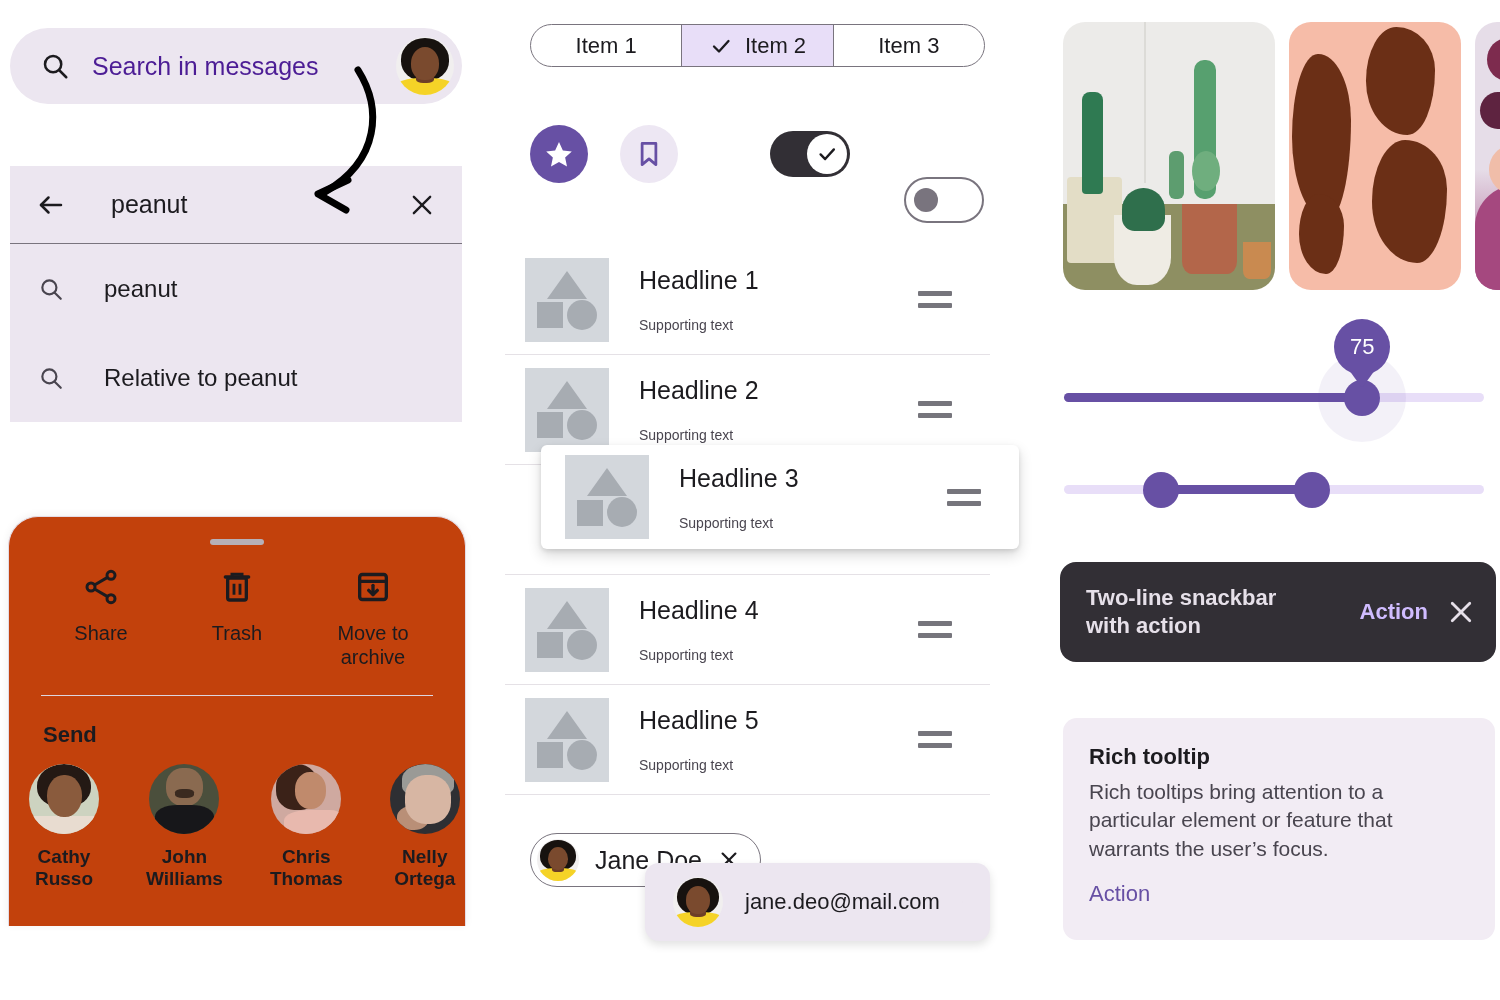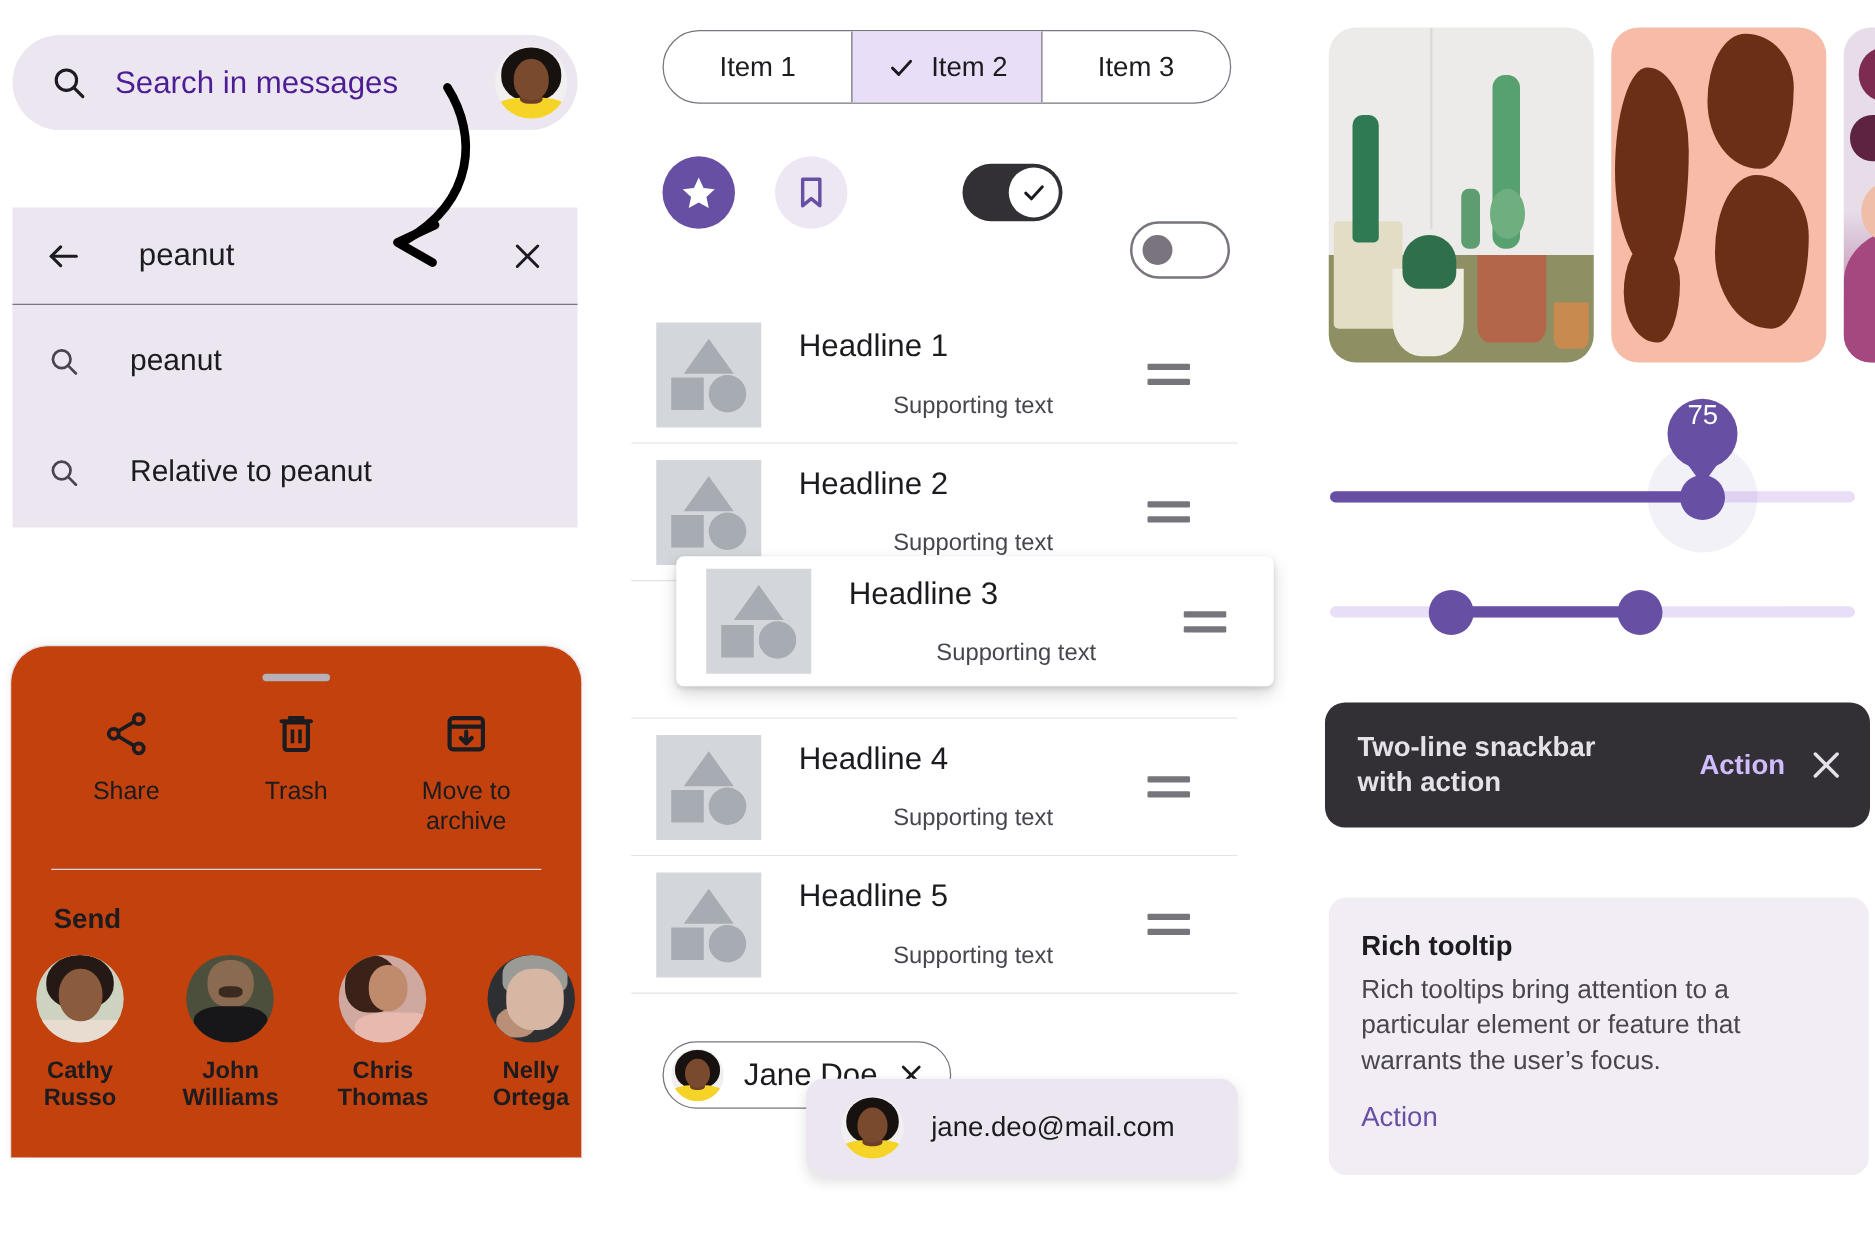--- a/index.html
+++ b/index.html
@@ -117,21 +117,21 @@
   .action-cell { flex: 1; display: flex; flex-direction: column; align-items: center; gap: 14px; }
   .action-cell .lbl { font-size: 20px; color: #1c1b1f; text-align: center; line-height: 1.2; }
   .sheet-divider { height: 1px; background: #ddd5df; margin: 26px 32px 0; }
   .send-title { font-size: 22px; font-weight: bold; margin: 26px 0 0 34px; }
   .send-row { display: flex; padding: 16px 20px 0; gap: 47px; }
   .send-cell { flex: 1; display: flex; flex-direction: column; align-items: center; gap: 12px; }
   .send-cell .nm { font-size: 19px; font-weight: bold; text-align: center; line-height: 1.18; color: #1c1b1f; }
 
   
   .segmented {
-    left: 530px; top: 24px; width: 455px; height: 59px;
+    left: 530px; top: 24px; width: 455px; height: 43px;
     display: flex; border: 1px solid #79747E; border-radius: 30px; overflow: hidden;
     background: #fff;
   }
   .seg {
     flex: 1; display: flex; align-items: center; justify-content: center; gap: 12px;
     font-size: 22px; color: #1c1b1f;
   }
   .seg + .seg { border-left: 1px solid #79747E; }
   .seg.selected { background: #E8DEF8; }
 
@@ -164,21 +164,21 @@
   .thumb { width: 84px; height: 84px; background: #D3D7DC; position: relative; flex: 0 0 auto; }
   .thumb .tri {
     position: absolute; left: 50%; top: 16%; transform: translateX(-50%);
     width: 0; height: 0; border-left: 20px solid transparent;
     border-right: 20px solid transparent; border-bottom: 28px solid #A7ACB2;
   }
   .thumb .sq { position: absolute; left: 14%; bottom: 16%; width: 26px; height: 26px; background: #A7ACB2; }
   .thumb .ci { position: absolute; right: 14%; bottom: 14%; width: 30px; height: 30px; border-radius: 50%; background: #A7ACB2; }
   .list-text { flex: 1; margin-left: 30px; }
   .list-text .hl { font-size: 25px; color: #1c1b1f; }
-  .list-text .st { font-size: 19px; color: #49454F; margin-top: 22px; text-align: center; }
+  .list-text .st { font-size: 14px; color: #49454F; margin-top: 22px; }
   .handle { width: 34px; margin-right: 30px; display: flex; flex-direction: column; gap: 7px; }
   .handle span { display: block; height: 5px; background: #76757C; border-radius: 1px; }
 
   .dragging-card {
     left: 541px; top: 445px; width: 478px; height: 104px;
     background: #fff; border-radius: 6px;
     box-shadow: 0 6px 14px rgba(0,0,0,.16), 0 2px 4px rgba(0,0,0,.10);
     display: flex; align-items: center; padding: 0 8px 0 24px; z-index: 5;
   }
 
@@ -252,21 +252,21 @@
   .s-track { position: absolute; left: 0; top: 0; width: 100%; height: 9px;
     background: #E8DEF8; border-radius: 5px; }
   .s-fill  { position: absolute; top: 0; height: 9px; background: #6750A4; border-radius: 5px; }
   .s-thumb { position: absolute; top: 50%; transform: translate(-50%, -50%);
     width: 36px; height: 36px; border-radius: 50%; background: #6750A4; }
   .s-halo  { position: absolute; top: 50%; transform: translate(-50%, -50%);
     width: 88px; height: 88px; border-radius: 50%; background: rgba(103,80,164,.08); }
   .s-pin {
     position: absolute; transform: translate(-50%, 0);
     width: 56px; height: 56px; background: #6750A4;
-    border-radius: 50% 50% 50% 50%; display: flex; justify-content: center;
+    border-radius: 50% 50% 50% 50%; display: flex; align-items: center; justify-content: center;
     color: #fff; font-size: 22px;
   }
   .s-pin::after {
     content: ""; position: absolute; left: 50%; bottom: -13px; transform: translateX(-50%);
     border-left: 13px solid transparent; border-right: 13px solid transparent;
     border-top: 18px solid #6750A4;
   }
 
   .snackbar {
     left: 1060px; top: 562px; width: 436px; height: 100px;

